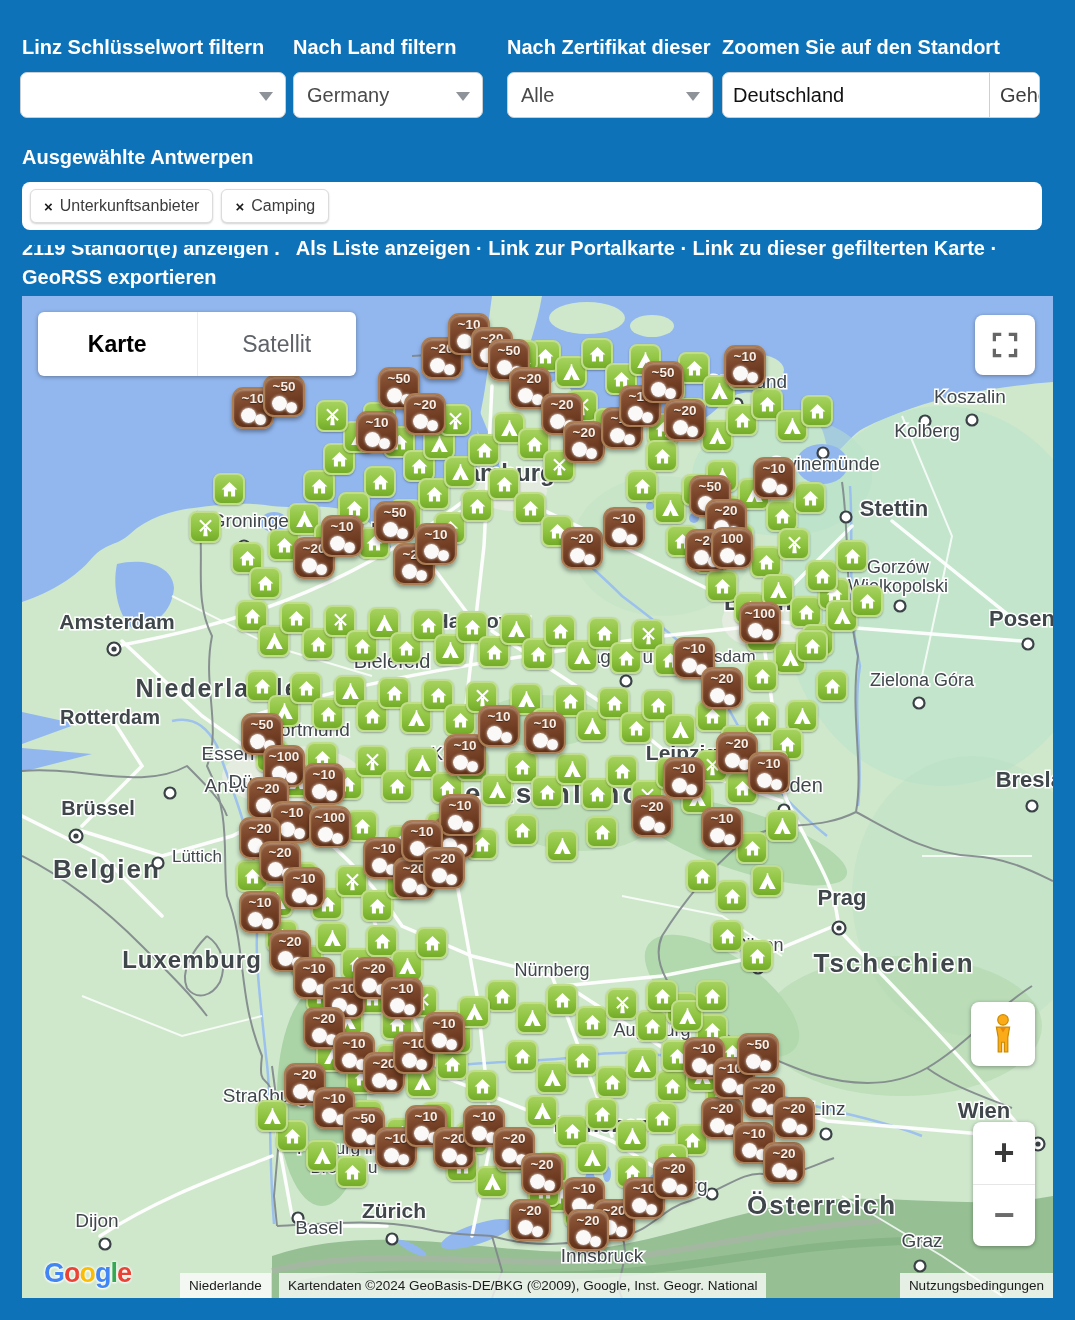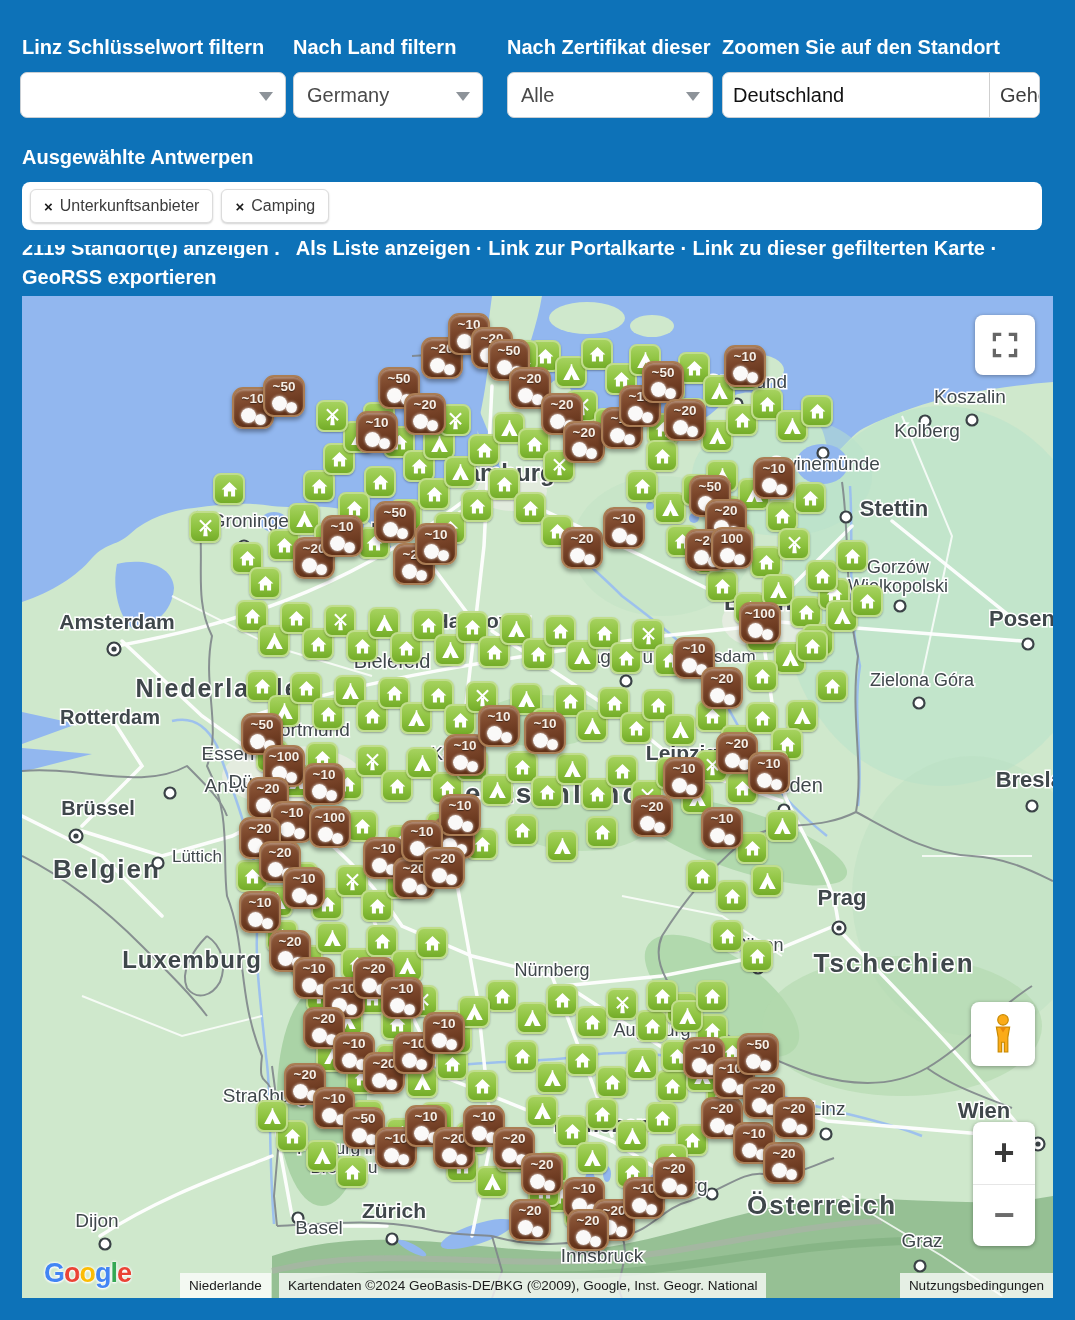--- a/index.html
+++ b/index.html
@@ -2041,20 +2041,24 @@
           <div class="d1"></div>
           <div class="d2"></div>
         </div>
         <div class="cluster" style="left: 751px; top: 801px;">
           <div class="cl">~20</div>
           <div class="d1"></div>
           <div class="d2"></div>
         </div>
       </div>
 
+    <div class="maptype">
+      <div class="mt mt-karte">Karte</div>
+      <div class="mt mt-sat">Satellit</div>
+    </div>
 
     <button class="fsbtn">
       <svg width="30" height="30" viewBox="0 0 24 24">
         <path d="M3.5 9V3.5H9 M15 3.5h5.5V9 M20.5 15v5.5H15 M9 20.5H3.5V15" stroke="#666" stroke-width="2.6" fill="none"></path>
       </svg>
     </button>
 
     <button class="pegman">
       <svg width="36" height="42" viewBox="0 0 24 28">
         <circle cx="12" cy="4.6" r="3.5" fill="#fbab18" stroke="#c98a00" stroke-width=".8"></circle>

